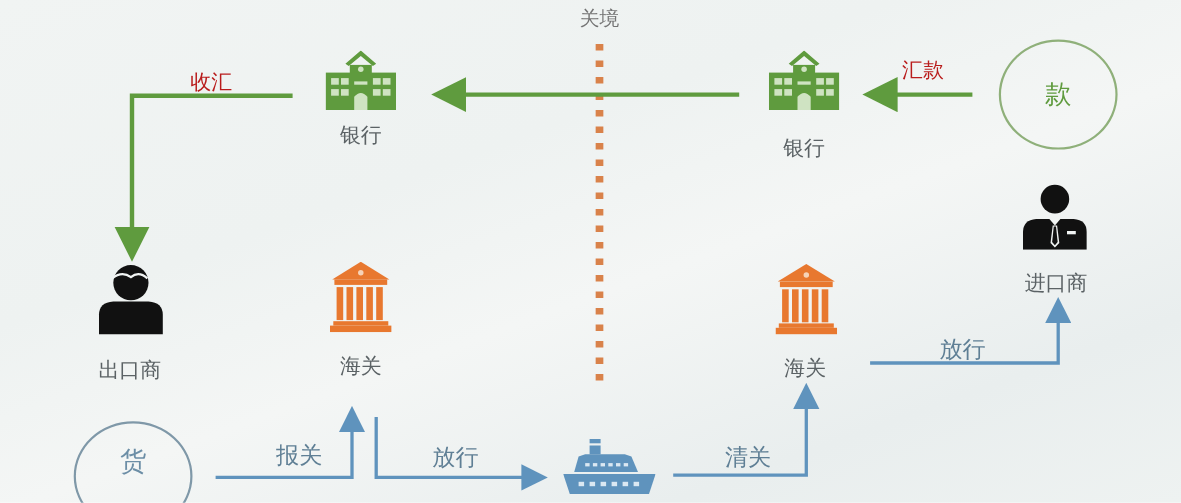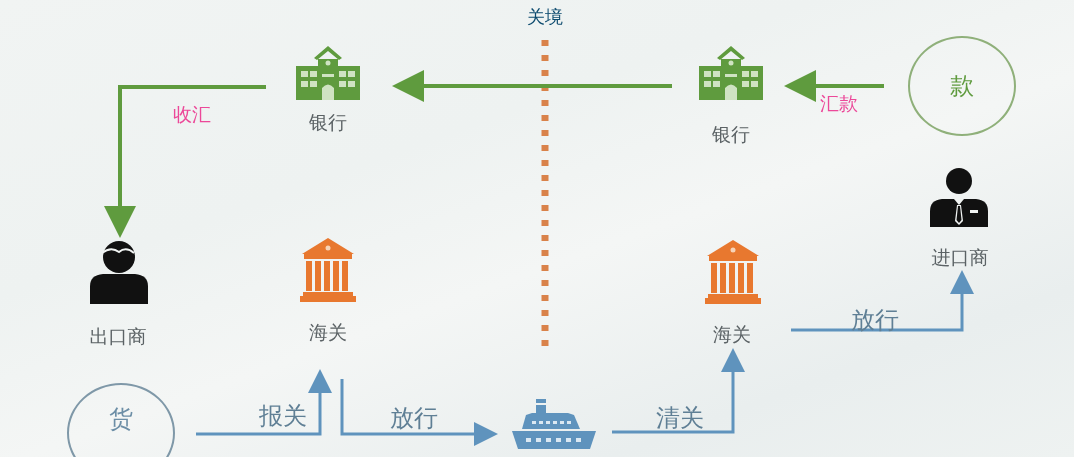--- a/index.html
+++ b/index.html
@@ -3,23 +3,23 @@
 <meta charset="utf-8">
 <style>
   html, body { margin:0; padding:0; }
   body {
     width:1074px; height:457px; overflow:hidden; position:relative;
     background: linear-gradient(160deg, #f1f4f3 0%, #eef2f1 35%, #f4f6f5 55%, #e9eeee 80%, #eef2f1 100%);
     font-family: "DejaVu Sans", "Liberation Sans", sans-serif;
   }
   .abs { position:absolute; }
   .lbl { position:absolute; font-size:19px; color:#5b6265; white-space:nowrap; transform:translateX(-50%); }
-  .flow-g { position:absolute; font-size:19px; color:#ec4899; white-space:nowrap; transform:translateX(-50%);margin-top:40px; }
-  .flow-b { position:absolute; font-size:24px; color:#5f7f95; white-space:nowrap; transform:translateX(-50%); }
-  .border-lbl { position:absolute; font-size:18px; color:#0c4a6e; white-space:nowrap; transform:translateX(-50%); }
+  .flow-g { position:absolute; font-size:19px; color:#b91c1c; white-space:nowrap; transform:translateX(-50%); }
+  .flow-b { position:absolute; font-size:21px; color:#5f7f95; white-space:nowrap; transform:translateX(-50%); }
+  .border-lbl { position:absolute; font-size:18px; color:#737373; white-space:nowrap; transform:translateX(-50%); }
   .circle { position:absolute; border-radius:50%; display:flex; align-items:center; justify-content:center; font-size:24px; box-sizing:border-box; }
   svg.lines { position:absolute; left:0; top:0; }
 </style>
 </head>
 <body>
 
 <svg class="lines" width="1074" height="457">
   <defs>
     <marker id="ag" markerWidth="8" markerHeight="8" refX="4" refY="4" orient="auto" markerUnits="strokeWidth">
       <path d="M0,0 L8,4 L0,8 z" fill="#5f9b3e"></path>
@@ -145,21 +145,21 @@
     <rect x="0" y="58" width="56" height="6"></rect>
   </g>
   <circle cx="28" cy="10" r="2.5" fill="#f6d3b8"></circle>
 </svg>
 <div class="lbl" style="left:732px; top:322px;">海关</div>
 
 <div class="circle" style="left:67px; top:383px; width:108px; height:100px; border:2.5px solid #7f98a8; color:#6c8ea6;">
   <span style="margin-top:-28px;">货</span>
 </div>
 
-<div class="flow-b" style="left:272px; top:400px;margin-left:11px;">报关</div>
+<div class="flow-b" style="left:272px; top:400px;">报关</div>
 <div class="flow-b" style="left:414px; top:402px;">放行</div>
 <div class="flow-b" style="left:680px; top:402px;">清关</div>
 <div class="flow-b" style="left:875px; top:304px;">放行</div>
 
 <svg class="abs" style="left:512px; top:399px;" width="84" height="52" viewBox="0 0 84 52">
   <g fill="#5f93bd">
     <rect x="24" y="0" width="10" height="4"></rect>
     <rect x="24" y="6" width="10" height="8"></rect>
     <path d="M10,30 L14,16 L20,14 L56,14 L62,16 L68,30 z"></path>
     <path d="M0,32 L84,32 L78,50 L6,50 z"></path>

